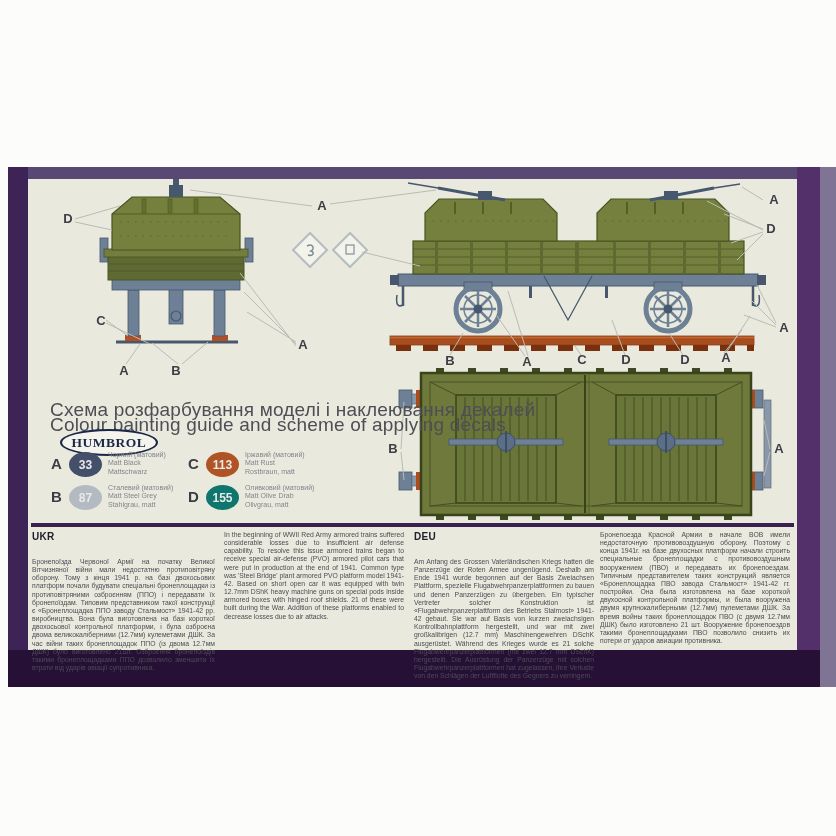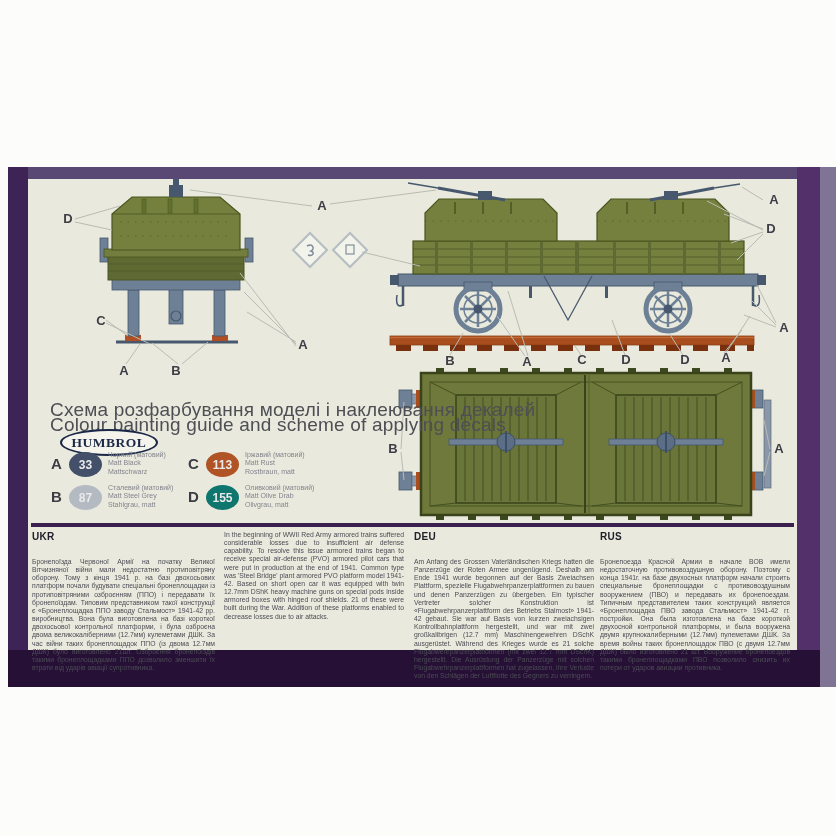--- a/index.html
+++ b/index.html
@@ -300,15 +300,14 @@
   <div class="body">Бронепоїзда Червоної Армії на початку Великої Вітчизняної війни мали недостатню протиповітряну оборону. Тому з кінця 1941 р. на базі двохосьових платформ почали будувати спеціальні бронеплощадки із протиповітряними озброєнням (ППО) і передавати їх бронепоїздам. Типовим представником такої конструкції є «Бронеплощадка ППО заводу Стальмост» 1941-42 рр. виробництва. Вона була виготовлена на базі короткої двохосьової контрольної платформи, і була озброєна двома великокаліберними (12.7мм) кулеметами ДШК. За час війни таких бронеплощадок ППО (із двома 12.7мм ДШК) було виготовлено 21шт. Озброєння бронепоїздів такими бронеплощадками ППО дозволило зменшити їх втрати від ударів авіації супротивника.</div>
 </div>
 <div class="col" id="col-eng">
   <div class="body">In the beginning of WWII Red Army armored trains suffered considerable losses due to insufficient air defense capability. To resolve this issue armored trains began to receive special air-defense (PVO) armored pilot cars that were put in production at the end of 1941. Common type was 'Steel Bridge' plant armored PVO platform model 1941-42. Based on short open car it was equipped with twin 12.7mm DShK heavy machine guns on special pods inside armored boxes with hinged roof shields. 21 of these were built during the War. Addition of these platforms enabled to decrease losses due to air attacks.</div>
 </div>
 <div class="col" id="col-deu">
   <h3>DEU</h3>
   <div class="body">Am Anfang des Grossen Vaterländischen Kriegs hatten die Panzerzüge der Roten Armee ungenügend. Deshalb am Ende 1941 wurde begonnen auf der Basis Zweiachsen Plattform, spezielle Flugabwehrpanzerplattformen zu bauen und denen Panzerzügen zu übergeben. Ein typischer Vertreter solcher Konstruktion ist «Flugabwehrpanzerplattform des Betriebs Stalmost» 1941-42 gebaut. Sie war auf Basis von kurzen zweiachsigen Kontrollbahnplattform hergestellt, und war mit zwei großkalibrigen (12.7 mm) Maschinengewehren DSchK ausgerüstet. Während des Krieges wurde es 21 solche Flugabwehrpanzerplattformen (mit zwei 12.7 mm DSchK) hergestellt. Die Ausrüstung der Panzerzüge mit solchen Flugabwehrpanzerplattformen hat zugelassen, ihre Verluste von den Schlägen der Luftflotte des Gegners zu verringern.</div>
 </div>
 <div class="col" id="col-rus">
-  <h3>RUS</h3>
   <div class="body">Бронепоезда Красной Армии в начале ВОВ имели недостаточную противовоздушную оборону. Поэтому с конца 1941г. на базе двухосных платформ начали строить специальные бронеплощадки с противовоздушным вооружением (ПВО) и передавать их бронепоездам. Типичным представителем таких конструкций является «Бронеплощадка ПВО завода Стальмост» 1941-42 гг. постройки. Она была изготовлена на базе короткой двухосной контрольной платформы, и была вооружена двумя крупнокалиберными (12.7мм) пулеметами ДШК. За время войны таких бронеплощадок ПВО (с двумя 12.7мм ДШК) было изготовлено 21 шт. Вооружение бронепоездов такими бронеплощадками ПВО позволило снизить их потери от ударов авиации противника.</div>
 </div>
 
 </body></html>

